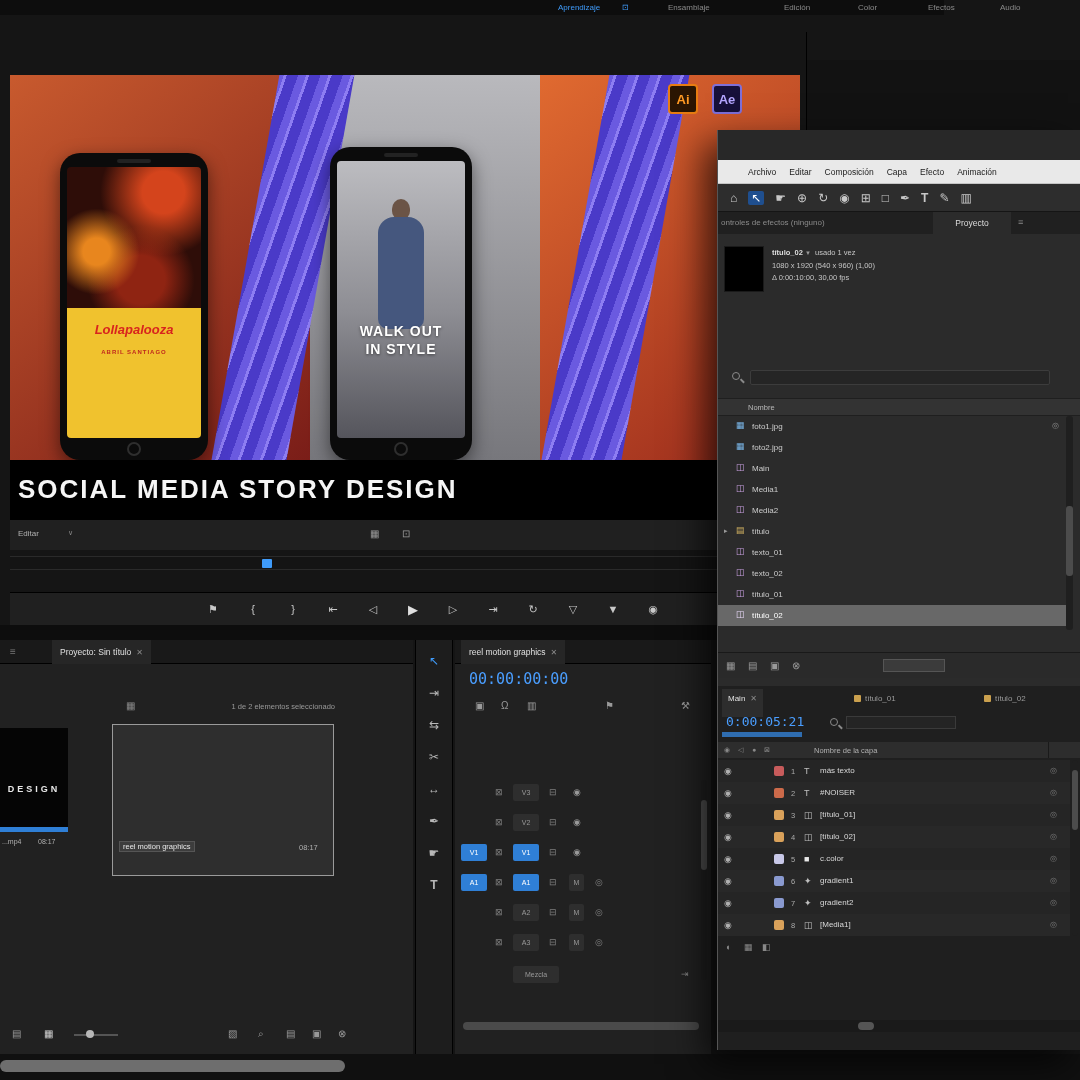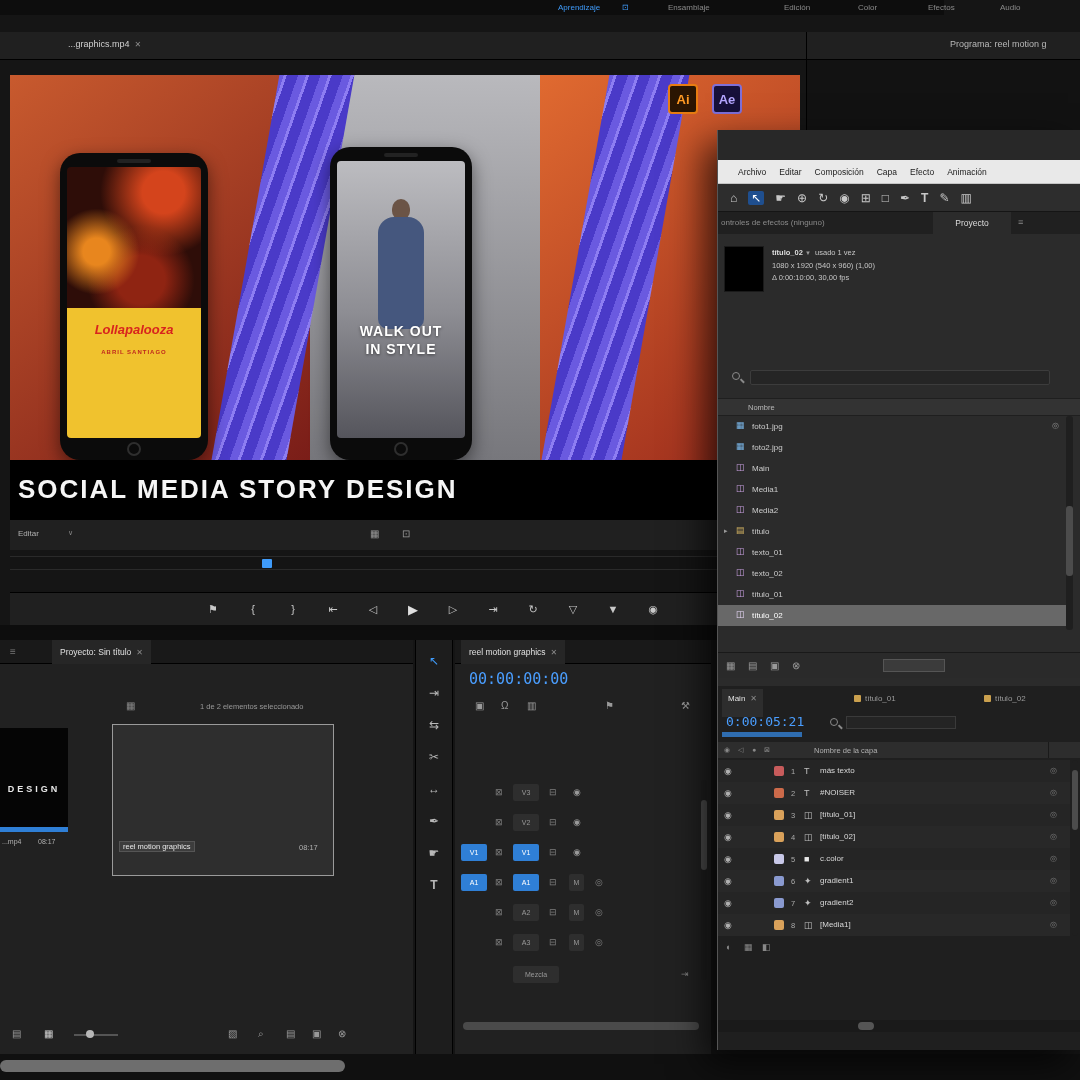--- a/index.html
+++ b/index.html
@@ -67,21 +67,21 @@
 #ptimeline{position:absolute;left:455px;top:640px;width:256px;height:414px;background:#212121}
 #tl-tc{position:absolute;left:14px;top:30px;font-family:"DejaVu Sans Mono",monospace;font-size:15px;color:#4a9eff}
 .tl-ico{position:absolute;font-size:10px;color:#9a9a9a}
 .trow{position:absolute;left:0;width:250px;height:22px}
 .tbox{position:absolute;top:0;height:17px;background:#2e2e2e;color:#999;font-size:7px;line-height:17px;text-align:center;border-radius:2px}
 .tbox.on{background:#2f7fd6;color:#fff}
 .rowico{position:absolute;top:3px;font-size:9px;color:#7e7e7e}
 
 #aewin{position:absolute;left:717px;top:130px;width:363px;height:920px;background:#282828;z-index:50;box-shadow:-12px 14px 34px rgba(0,0,0,.7);border-left:1px solid #555}
 #ae-title{position:absolute;left:0;top:0;width:100%;height:30px;background:#f0f0f0}
-#ae-menu{position:absolute;left:0;top:30px;width:100%;height:24px;background:#e9e9e9;border-bottom:1px solid #c4c4c4;display:flex;gap:13px;padding-left:20px;align-items:center;overflow:hidden}
+#ae-menu{position:absolute;left:0;top:30px;width:100%;height:24px;background:#e9e9e9;border-bottom:1px solid #c4c4c4;display:flex;gap:13px;padding-left:30px;align-items:center;overflow:hidden}
 #ae-menu span{font-size:8.5px;color:#1c1c1c;white-space:nowrap}
 #ae-tools{position:absolute;left:0;top:54px;width:100%;height:28px;background:#2d2d2d;border-bottom:1px solid #151515;display:flex;gap:11px;padding-left:12px;align-items:center}
 .aetool{font-size:12px;color:#c8c8c8}
 .aetool.active{background:#1f4f8f;color:#fff;padding:0 3px;border-radius:2px}
 #ae-tabsrow{position:absolute;left:0;top:82px;width:100%;height:22px;background:#202020}
 #ae-projpanel{position:absolute;left:0;top:104px;width:100%;height:452px;background:#2b2b2b}
 .ae-info{position:absolute;left:54px;font-size:7.5px;color:#c6c6c6;white-space:nowrap}
 .mag{position:absolute;width:8px;height:8px;border:1.5px solid #8a8a8a;border-radius:50%}
 .mag:after{content:"";position:absolute;left:7px;top:7px;width:5px;height:1.5px;background:#8a8a8a;transform:rotate(45deg)}
 .ae-row{position:absolute;left:0;width:352px;height:21px}
@@ -112,24 +112,20 @@
   <div id="topbar">
     <span class="ws active" style="left:558px">Aprendizaje</span>
     <span class="ws" style="left:622px;color:#3f9bfa">⊡</span>
     <span class="ws" style="left:668px">Ensamblaje</span>
     <span class="ws" style="left:784px">Edición</span>
     <span class="ws" style="left:858px">Color</span>
     <span class="ws" style="left:928px">Efectos</span>
     <span class="ws" style="left:1000px">Audio</span>
   </div>
 
-  <div id="tabstrip">
-    <span class="montab" style="left:68px"><span>...graphics.mp4</span><span class="closex">✕</span></span>
-    <span class="montab" style="left:950px;color:#b8b8b8">Programa: reel motion g</span>
-  </div>
   <div class="abs" style="left:806px;top:32px;width:1px;height:98px;background:#000"></div>
   <div class="abs" style="left:807px;top:60px;width:273px;height:70px;background:#121212"></div>
 
   <div id="preview">
     <div id="scene">
       <div class="zone" style="left:0;width:300px;background:linear-gradient(140deg,#c85a2e,#7a1d18)"></div>
       <div class="zone" style="left:530px;width:260px;background:linear-gradient(140deg,#e06a30,#992a1c)"></div>
       <div class="zone" style="left:300px;width:230px;background:linear-gradient(180deg,#b9b9bd,#77777c)"></div>
       <div class="band" style="left:235px;width:75px"></div>
       <div class="band" style="left:565px;width:80px"></div>
@@ -193,21 +189,21 @@
   </div>
 
   <div id="pnl-gap"></div>
 
   <div id="prjpanel">
     <div class="tabbar">
       <span class="abs" style="left:10px;top:6px;color:#777;font-size:10px">≡</span>
       <span class="ptab" style="left:52px"><span>Proyecto: Sin título</span><span class="closex">✕</span></span>
     </div>
     <span class="abs" style="left:126px;top:60px;font-size:10px;color:#888">▦</span>
-    <span class="abs" style="left:200px;top:62px;width:135px;text-align:left;font-size:7.5px;color:#999">1 de 2 elementos seleccionado</span>
+    <span class="abs" style="left:200px;top:62px;width:135px;text-align:right;font-size:7.5px;color:#999">1 de 2 elementos seleccionado</span>
 
     <div class="card" style="left:0;top:88px;width:68px;height:150px;background:transparent">
       <div class="thumb" style="width:68px;height:104px">
         <div class="dd-text" style="top:56px;font-size:9px">DESIGN</div>
         <div class="scrubbar">
             <div class="scrubfill" style="width:100%"></div>
           </div>
       </div>
       <span class="cliplabel abs" style="left:2px;top:110px;font-size:7px">...mp4</span>
       <span class="cliplabel abs" style="left:38px;top:110px;font-size:7px">08:17</span>

